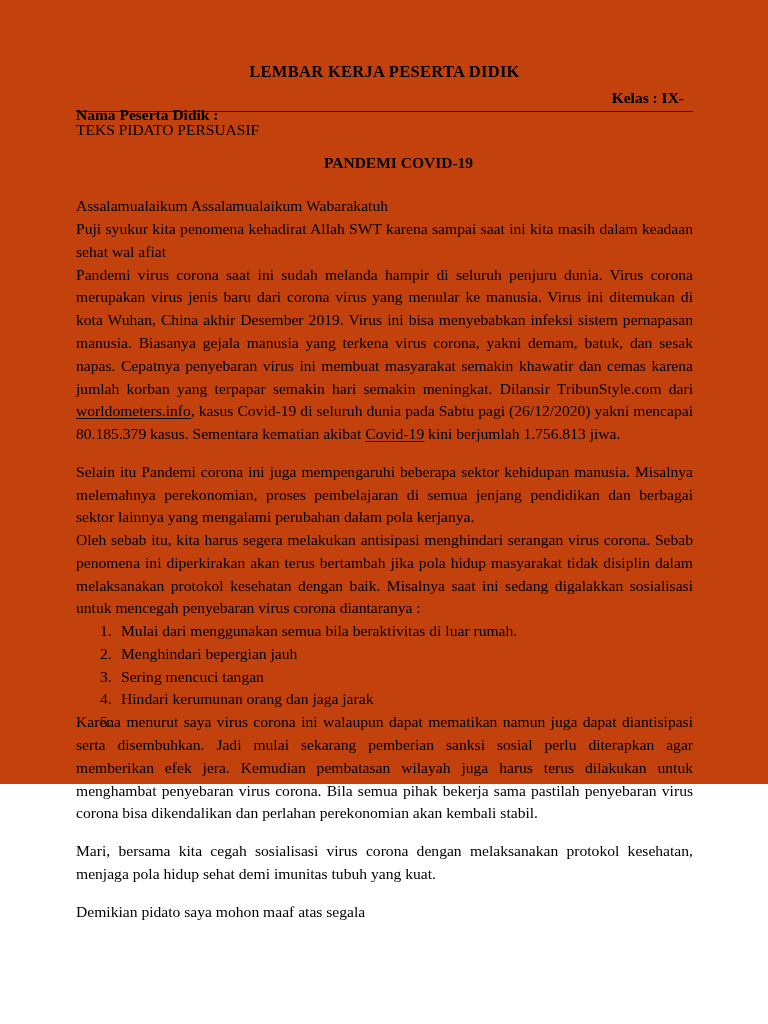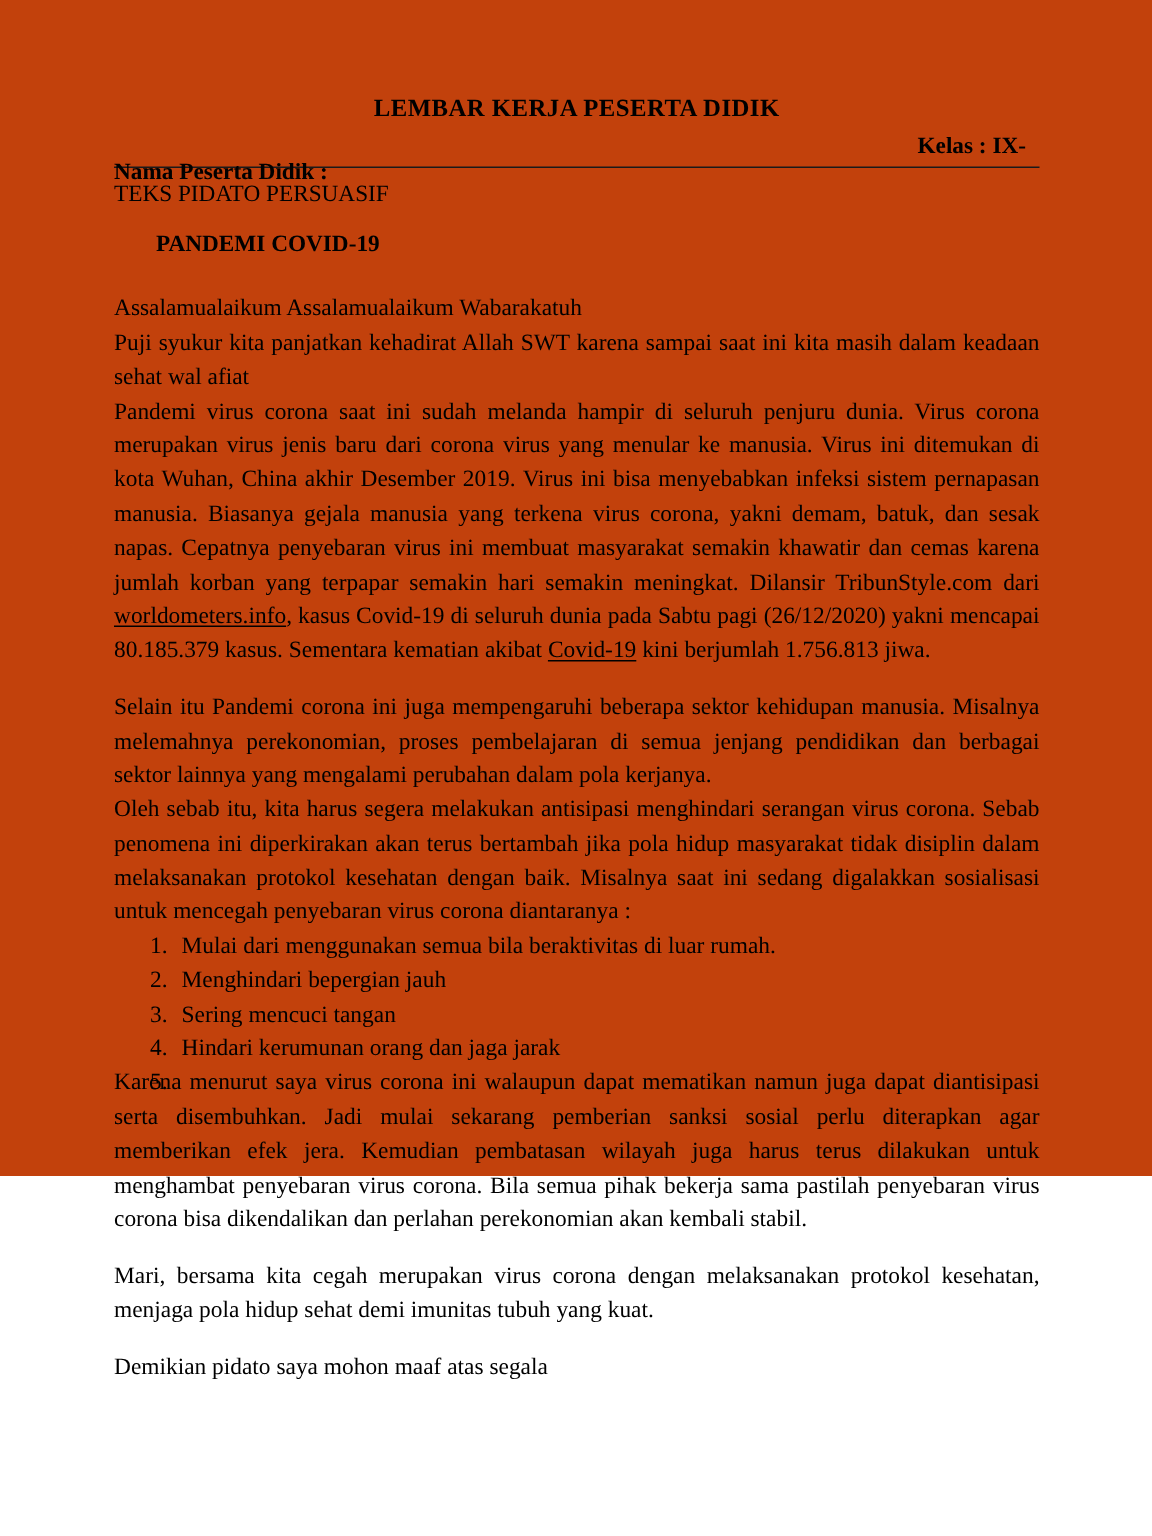--- a/index.html
+++ b/index.html
@@ -88,20 +88,21 @@
   .subheading {
     margin-top: 8px;
     font-weight: normal;
     font-size: 15.5px;
     line-height: 1.3;
   }
   .speech-title {
     margin-top: 13px;
     font-weight: bold;
     font-size: 15.5px;
+    text-align: center;
     padding-left: 28px;
     line-height: 1.3;
   }
 
   
   .body-block {
     margin-top: 22px;
     font-size: 15.6px;
     line-height: 1.46;
   }
@@ -158,21 +159,21 @@
       <span class="class-label">Kelas : IX-</span>
     </div>
 
     <div class="subheading">TEKS PIDATO PERSUASIF</div>
     <div class="speech-title">PANDEMI COVID-19</div>
 
     <div class="body-block">
 
       <p class="para nojust">Assalamualaikum Assalamualaikum Wabarakatuh</p>
 
-      <p class="para">Puji syukur kita panjatkan kehadirat Allah SWT karena sampai saat ini kita masih dalam keadaan sehat wal afiat</p>
+      <p class="para">Puji syukur kita penomena kehadirat Allah SWT karena sampai saat ini kita masih dalam keadaan sehat wal afiat</p>
 
       <p class="para"><span>Pandemi virus corona saat ini sudah melanda hampir di seluruh penjuru dunia. Virus corona merupakan virus jenis baru dari corona virus yang menular ke manusia. Virus ini ditemukan di kota Wuhan, China akhir Desember 2019. Virus ini bisa menyebabkan infeksi sistem pernapasan manusia. Biasanya gejala manusia yang terkena virus corona, yakni demam, batuk, dan sesak napas. Cepatnya penyebaran virus ini membuat masyarakat semakin khawatir dan cemas karena jumlah korban yang terpapar semakin hari semakin meningkat. Dilansir TribunStyle.com dari </span><span class="ulink">worldometers.info</span><span>, kasus Covid-19 di seluruh dunia pada Sabtu pagi (26/12/2020) yakni mencapai 80.185.379 kasus. Sementara kematian akibat </span><span class="ulink">Covid-19</span><span> kini berjumlah 1.756.813 jiwa.</span></p>
 
       <div class="gap-md"></div>
 
       <p class="para">Selain itu Pandemi corona ini juga mempengaruhi beberapa sektor kehidupan manusia. Misalnya melemahnya perekonomian, proses pembelajaran di semua jenjang pendidikan dan berbagai sektor lainnya yang mengalami perubahan dalam pola kerjanya.</p>
 
       <p class="para">Oleh sebab itu, kita harus segera melakukan antisipasi menghindari serangan virus corona. Sebab penomena ini diperkirakan akan terus bertambah jika pola hidup masyarakat tidak disiplin dalam melaksanakan protokol kesehatan dengan baik. Misalnya saat ini sedang digalakkan sosialisasi untuk mencegah penyebaran virus corona diantaranya :</p>
 
       <ol class="measures">
@@ -180,19 +181,19 @@
         <li><span class="num">2.</span><span>Menghindari bepergian jauh</span></li>
         <li><span class="num">3.</span><span>Sering mencuci tangan</span></li>
         <li><span class="num">4.</span><span>Hindari kerumunan orang dan jaga jarak</span></li>
         <li><span class="num">5.</span></li>
       </ol>
 
       <p class="para">Karena menurut saya virus corona ini walaupun dapat mematikan namun juga dapat diantisipasi serta disembuhkan. Jadi mulai sekarang pemberian sanksi sosial perlu diterapkan agar memberikan efek jera. Kemudian pembatasan wilayah juga harus terus dilakukan untuk menghambat penyebaran virus corona. Bila semua pihak bekerja sama pastilah penyebaran virus corona bisa dikendalikan dan perlahan perekonomian akan kembali stabil.</p>
 
       <div class="gap-md"></div>
 
-      <p class="para">Mari, bersama kita cegah merupakan virus corona dengan melaksanakan protokol kesehatan, menjaga pola hidup sehat demi imunitas tubuh yang kuat.</p>
+      <p class="para">Mari, bersama kita cegah sosialisasi virus corona dengan melaksanakan protokol kesehatan, menjaga pola hidup sehat demi imunitas tubuh yang kuat.</p>
 
       <p class="closing">Demikian pidato saya mohon maaf atas segala</p>
 
     </div>
   </div>
 </div>
 
 </body></html>

